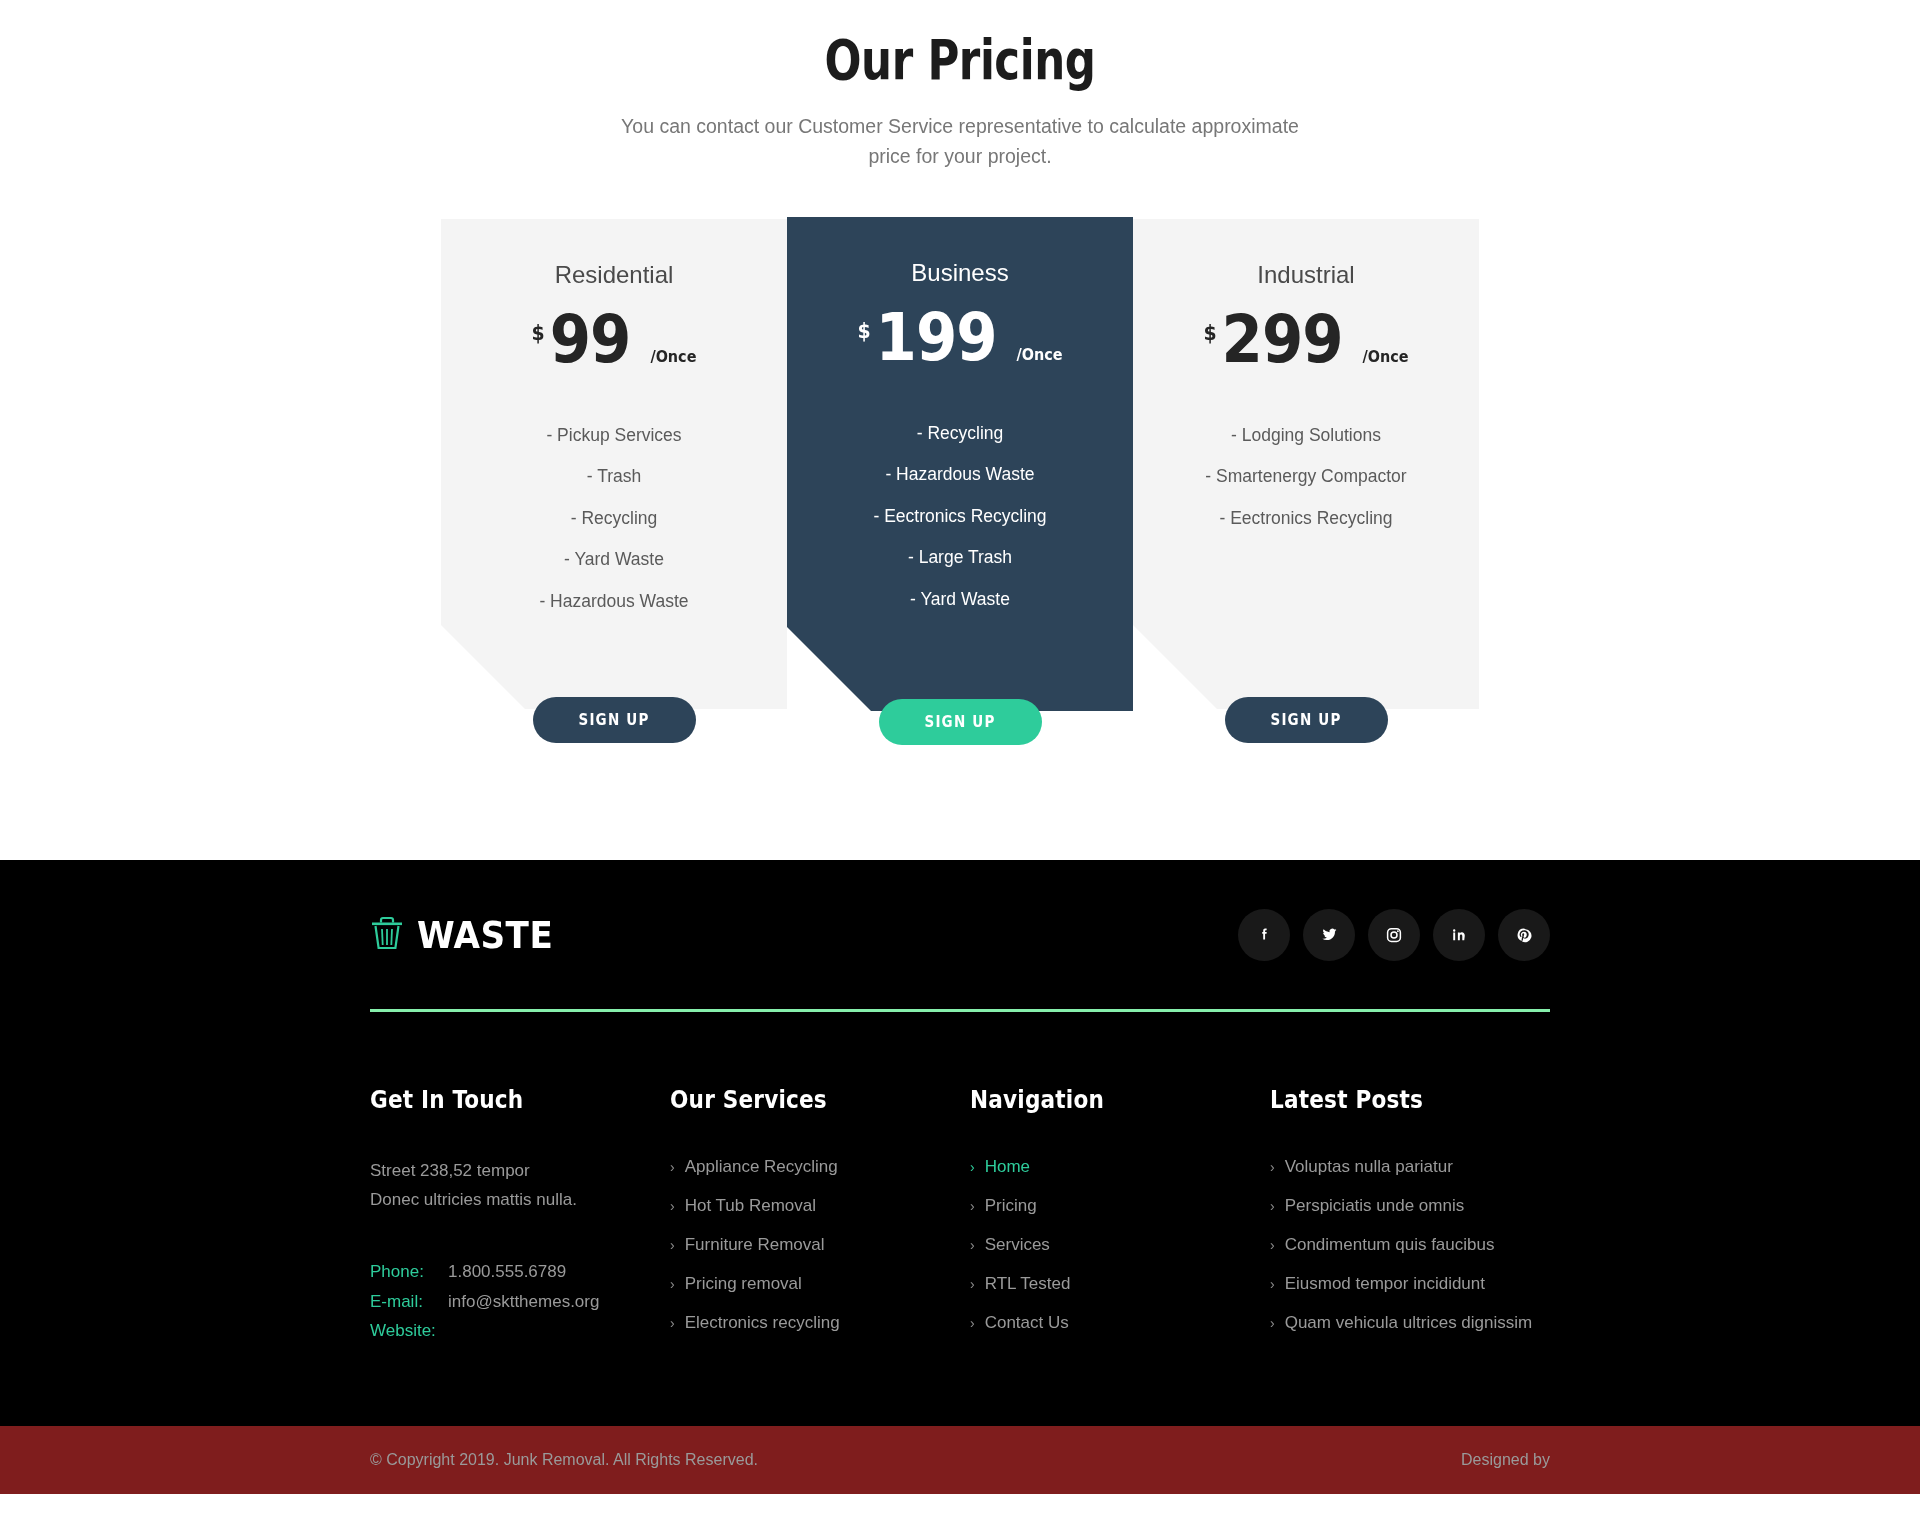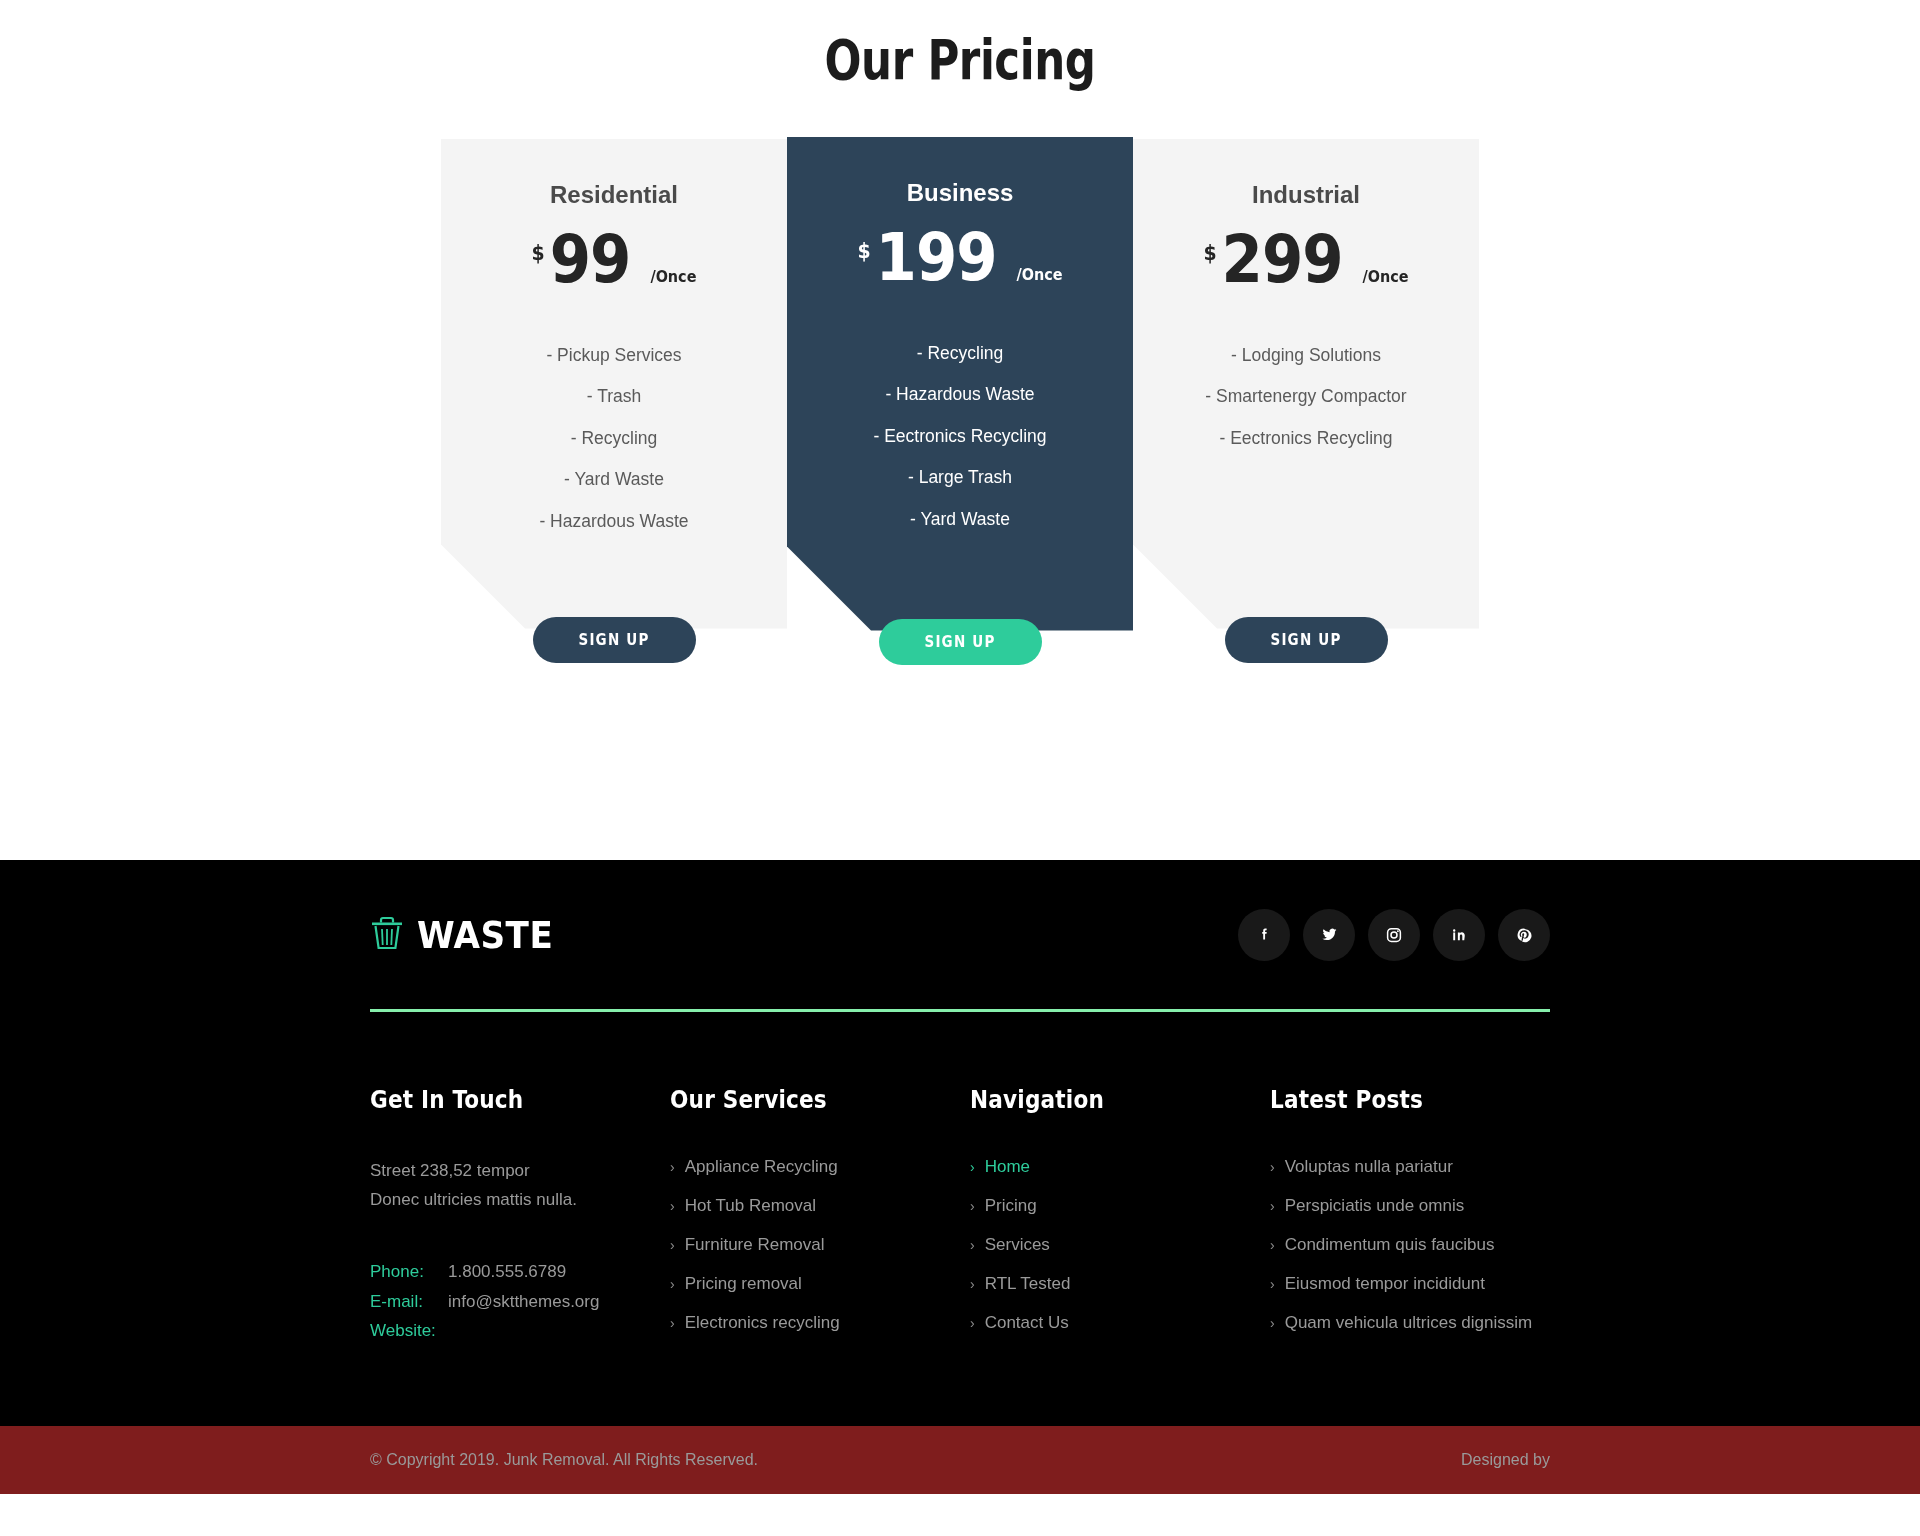--- a/index.html
+++ b/index.html
@@ -76,21 +76,21 @@
   }
   .card.featured .card-body {
     height: 494px;
     background: #2d4459;
     -webkit-clip-path: polygon(0 0, 100% 0, 100% 100%, 84px 100%, 0 calc(100% - 84px));
     clip-path: polygon(0 0, 100% 0, 100% 100%, 84px 100%, 0 calc(100% - 84px));
   }
 
   .plan-name {
     font-size: 24px;
-    font-weight: 700;
+    font-weight: 400;
     color: #4a4a4a;
     margin-bottom: 18px;
   }
   .card.featured .plan-name { color: #ffffff; }
 
   .price-line {
     display: flex;
     align-items: baseline;
     justify-content: center;
     margin-bottom: 54px;
@@ -263,20 +263,21 @@
     justify-content: space-between;
     font-size: 16px;
     color: #9a9a9a;
   }
 </style>
 </head>
 <body>
 
 <section class="pricing-section">
   <h1 class="pricing-heading">Our Pricing</h1>
+  <p class="pricing-subtitle">You can contact our Customer Service representative to calculate approximate price for your project.</p>
 
   <div class="cards-row">
 
     <div class="card light">
       <div class="card-body">
         <div class="plan-name">Residential</div>
         <div class="price-line">
           <span class="currency">$</span>
           <span class="amount">99</span>
           <span class="period">/Once</span>

